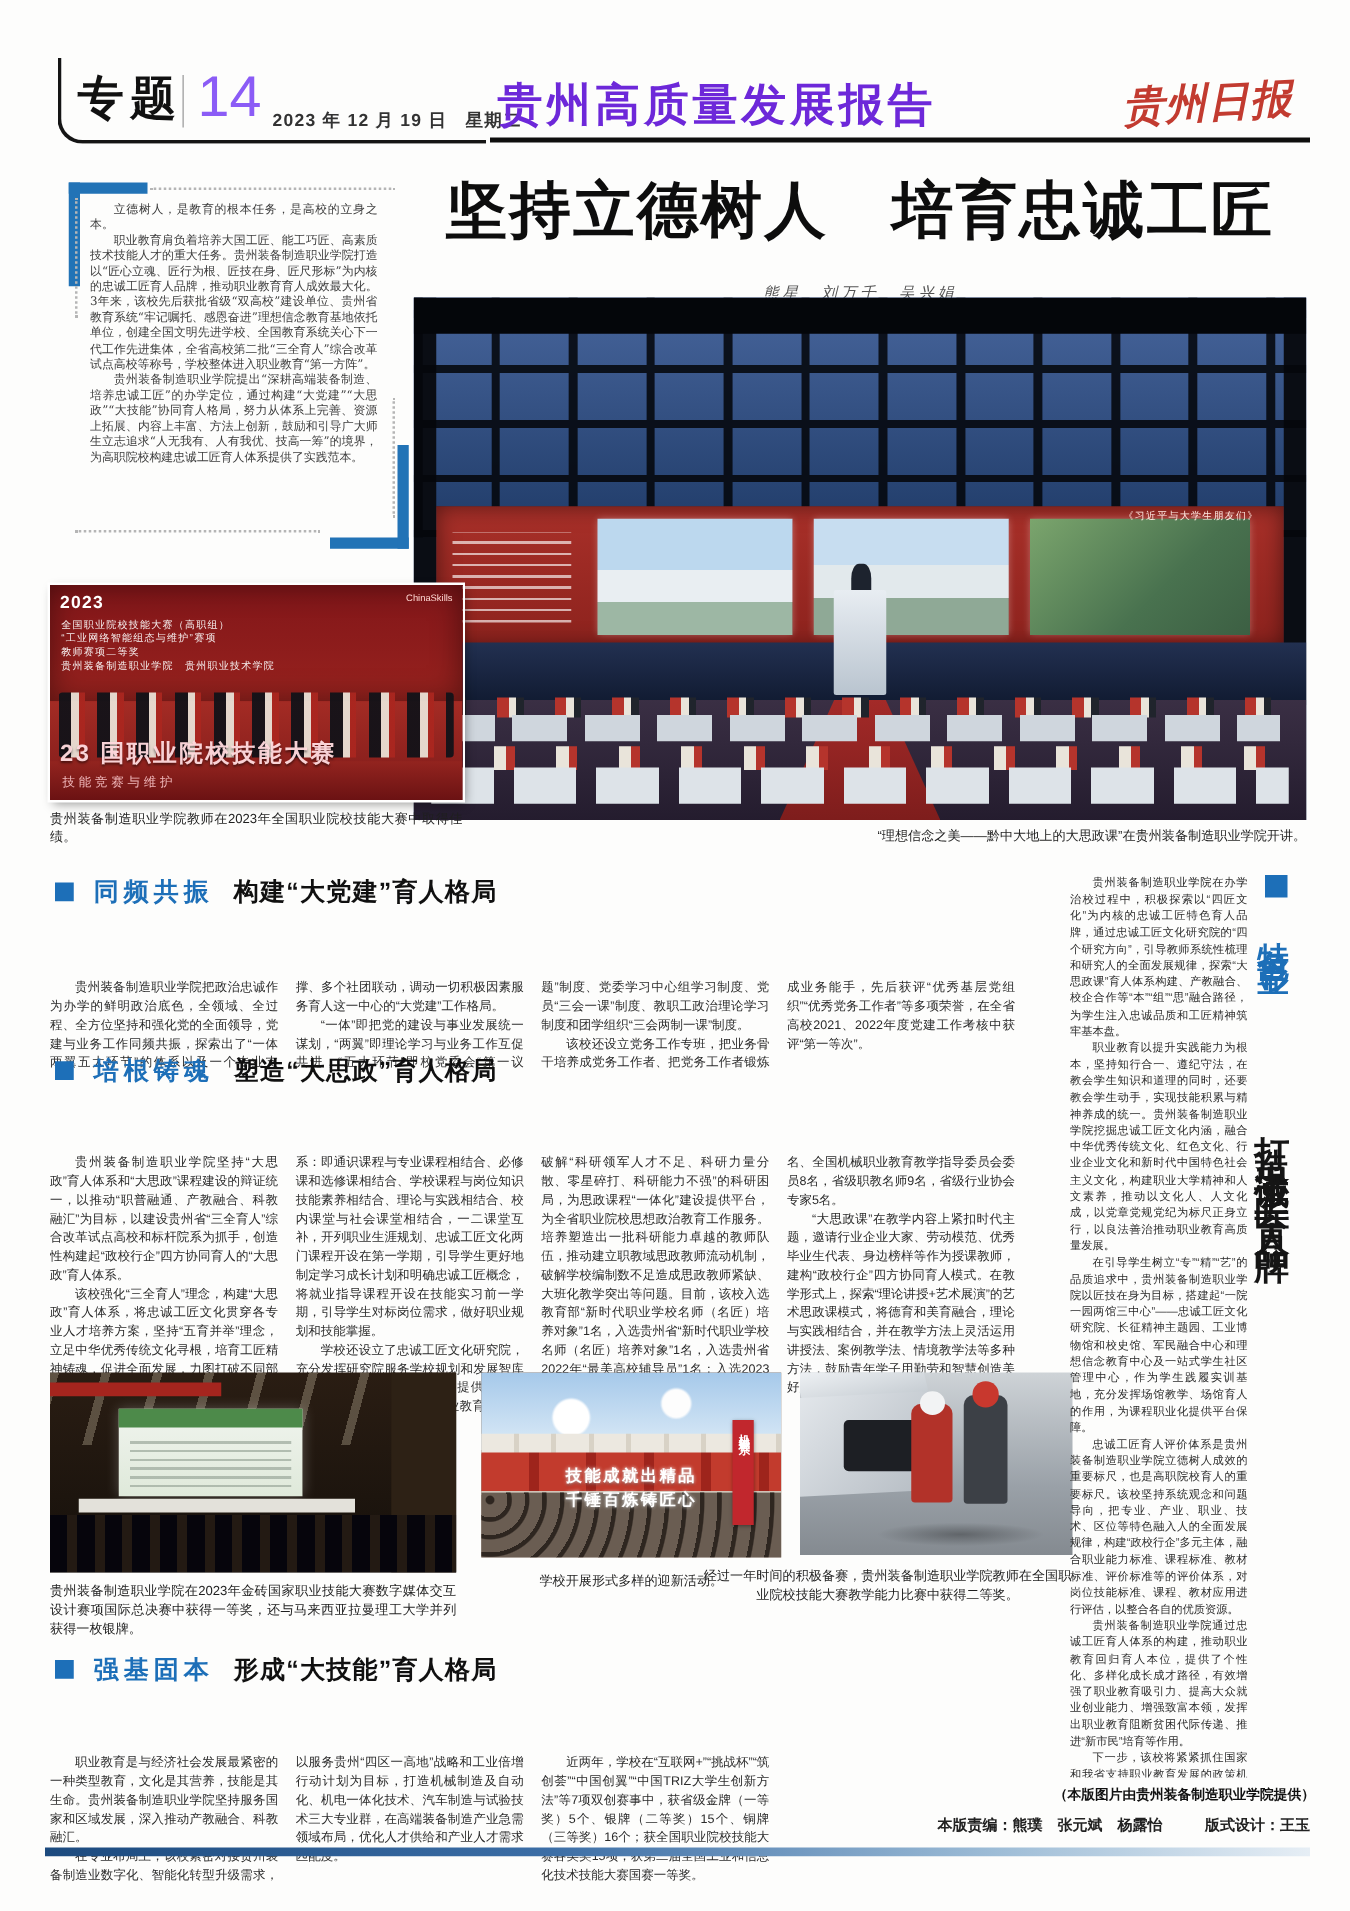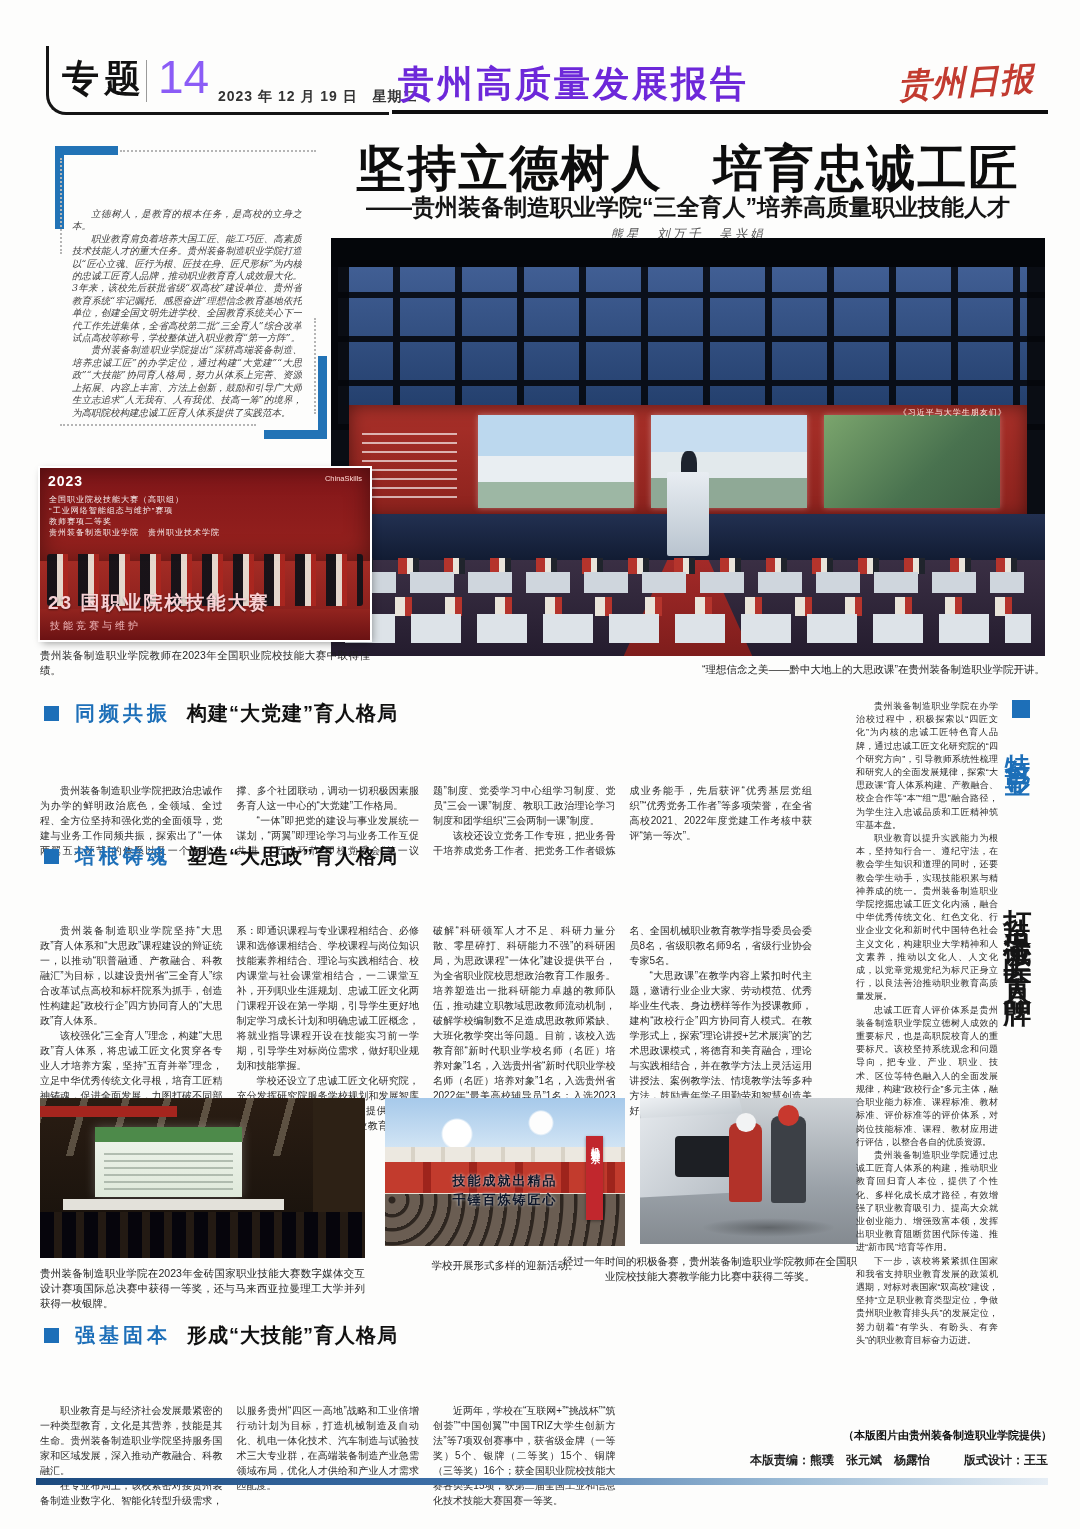--- a/index.html
+++ b/index.html
@@ -23,22 +23,22 @@
   .art-subtitle{left:330px;top:192px;width:716px;text-align:center;font-size:23px;font-weight:bold;color:#141414;}
   .art-authors{left:330px;top:226px;width:716px;text-align:center;font-size:12.5px;color:#555;
                font-family:"DejaVu Serif",serif;font-style:italic;letter-spacing:3px;}
   .corner-tl{left:55px;top:146px;width:54px;height:74px;border-left:9px solid #2273b6;border-top:9px solid #2273b6;}
   .corner-br{left:264px;top:356px;width:54px;height:74px;border-right:9px solid #2273b6;border-bottom:9px solid #2273b6;}
   .dot-h-top{left:120px;top:150px;width:196px;border-top:2px dotted #b5b5b5;}
   .dot-h-bot{left:60px;top:424px;width:196px;border-top:2px dotted #b5b5b5;}
   .dot-v-left{left:60px;top:158px;height:96px;border-left:2px dotted #b5b5b5;}
   .dot-v-right{left:314px;top:318px;height:96px;border-left:2px dotted #b5b5b5;}
   .intro-text{left:72px;top:162px;width:230px;height:252px;overflow:hidden;
-              font-family:"DejaVu Serif",serif;font-style:italic;font-size:9.5px;line-height:12.4px;
-              color:#3c3c3c;text-align:justify;margin-top:46px;}
+              font-family:"DejaVu Serif",serif;font-size:9.5px;line-height:12.4px;
+              color:#3c3c3c;text-align:justify;}
   .intro-text p{margin:0;text-indent:2em;}
   
   .photo{position:absolute;overflow:hidden;background:#777;}
   .photo .abs{position:absolute;}
   .ph-main{left:331px;top:238px;width:714px;height:418px;background:linear-gradient(#47659c,#24406e 40%,#19294b 60%);}
   .m-truss{left:0;top:0;width:100%;height:46%;opacity:.88;background:
       repeating-linear-gradient(90deg,#05070c 0 7px,transparent 7px 62px),
       repeating-linear-gradient(0deg,#05070c 0 6px,transparent 6px 44px);}
   .m-topbar{left:0;top:0;width:100%;height:7%;background:#04060a;}
   .m-curtL{left:0;top:0;width:2.5%;height:100%;background:#0a0d14;}
@@ -96,21 +96,21 @@
   .t-sky{left:0;top:0;width:100%;height:42%;background:
       radial-gradient(circle at 30% 58%, #ffffff 0 14px, transparent 16px),
       radial-gradient(circle at 65% 40%, #fdfdfd 0 11px, transparent 13px),
       linear-gradient(#a6c9ea,#dcebf7);}
   .t-bldg{left:0;top:33%;width:100%;height:11%;background:repeating-linear-gradient(90deg,#ece8e0 0 26px,#d8d2c6 26px 30px);}
   .t-tents{left:0;top:43%;width:100%;height:21%;background:repeating-linear-gradient(90deg,#c23b2d 0 38px,#9e241c 38px 46px);border-bottom:3px solid #e8e2d6;}
   .t-crowd{left:0;bottom:0;width:100%;height:35%;background:
       repeating-radial-gradient(circle at 7px 6px,#2e2620 0 3px,transparent 4px 14px),#6a5d52;}
   .t-banner{right:9%;top:26%;width:17px;height:84px;background:#c1272d;box-shadow:0 1px 3px rgba(0,0,0,.4);}
   .t-banner span{writing-mode:vertical-rl;font-size:9px;font-weight:bold;color:#fff;display:block;margin:4px auto 0;letter-spacing:2px;}
-  .t-line{position:absolute;width:100%;text-align:center;font-size:13px;font-weight:bold;color:#0f172a;
+  .t-line{position:absolute;width:100%;text-align:center;font-size:13px;font-weight:bold;color:#ffffff;
           text-shadow:0 0 3px #fff,0 1px 2px rgba(0,0,0,.35);letter-spacing:2px;}
   .cap-tents{left:385px;top:1258px;width:240px;text-align:center;font-family:Liberation Serif, serif;}
   .ph-car{left:640px;top:1098px;width:218px;height:146px;background:linear-gradient(#ced3d7,#9aa1a8 62%,#848a90);}
   .v-hood{left:0;top:-8%;width:46%;height:30%;background:linear-gradient(#eef1f4,#c2c9cf);border-radius:8px;transform:rotate(-14deg);}
   .v-car{left:-8%;top:12%;width:58%;height:54%;background:linear-gradient(135deg,#e6eaee,#b4bbc2);border-radius:10px;transform:rotate(-3deg);}
   .v-bay{left:16%;top:26%;width:28%;height:28%;background:#1d1f24;border-radius:4px;}
   .v-fig1{left:41%;top:17%;width:15%;height:54%;background:#b23229;border-radius:8px 8px 3px 3px;}
   .v-helm1{left:44%;top:10%;width:9%;height:13%;background:#f2f3f4;border-radius:50%;}
   .v-fig2{left:60%;top:12%;width:16%;height:60%;background:#3c4046;border-radius:8px 8px 3px 3px;}
   .v-helm2{left:63.5%;top:5%;width:9.5%;height:14%;background:#c8382e;border-radius:50%;}
@@ -141,21 +141,20 @@
   <div class="abs mast-number">14</div>
   <div class="abs mast-date">
     <span>2023 年 12 月 19 日</span>&nbsp;&nbsp;
     <span>星期二</span>
   </div>
   <div class="abs mast-banner">贵州高质量发展报告</div>
   <div class="abs mast-rule"></div>
   <div class="abs mast-logo">贵州日报</div>
 
   <h1 class="abs art-title" style="margin:0;">坚持立德树人　培育忠诚工匠</h1>
-  <h2 class="abs art-subtitle" style="margin:0;">——贵州装备制造职业学院“三全育人”培养高质量职业技能人才</h2>
   <div class="abs art-authors">熊星　刘万千　吴兴娟</div>
 
   <div class="abs corner-tl"></div>
   <div class="abs corner-br"></div>
   <div class="abs dot-h-top"></div>
   <div class="abs dot-h-bot"></div>
   <div class="abs dot-v-left"></div>
   <div class="abs dot-v-right"></div>
   <div class="abs intro-text">
     <p>立德树人，是教育的根本任务，是高校的立身之本。</p>
@@ -273,20 +272,21 @@
   </div>
   <div class="abs body-text cols4 s3-body">
     <p>职业教育是与经济社会发展最紧密的一种类型教育，文化是其营养，技能是其生命。贵州装备制造职业学院坚持服务国家和区域发展，深入推动产教融合、科教融汇。</p>
     <p>在专业布局上，该校紧密对接贵州装备制造业数字化、智能化转型升级需求，以服务贵州“四区一高地”战略和工业倍增行动计划为目标，打造机械制造及自动化、机电一体化技术、汽车制造与试验技术三大专业群，在高端装备制造产业急需领域布局，优化人才供给和产业人才需求匹配度。</p>
     <p>近两年，学校在“互联网+”“挑战杯”“筑创荟”“中国创翼”“中国TRIZ大学生创新方法”等7项双创赛事中，获省级金牌（一等奖）5个、银牌（二等奖）15个、铜牌（三等奖）16个；获全国职业院校技能大赛各类奖15项；获第二届全国工业和信息化技术技能大赛国赛一等奖。</p>
   </div>
 
   <div class="abs side-text">
     <p>贵州装备制造职业学院在办学治校过程中，积极探索以“四匠文化”为内核的忠诚工匠特色育人品牌，通过忠诚工匠文化研究院的“四个研究方向”，引导教师系统性梳理和研究人的全面发展规律，探索“大思政课”育人体系构建、产教融合、校企合作等“本”“组”“思”融合路径，为学生注入忠诚品质和工匠精神筑牢基本盘。</p>
     <p>职业教育以提升实践能力为根本，坚持知行合一、遵纪守法，在教会学生知识和道理的同时，还要教会学生动手，实现技能积累与精神养成的统一。贵州装备制造职业学院挖掘忠诚工匠文化内涵，融合中华优秀传统文化、红色文化、行业企业文化和新时代中国特色社会主义文化，构建职业大学精神和人文素养，推动以文化人、人文化成，以党章党规党纪为标尺正身立行，以良法善治推动职业教育高质量发展。</p>
+    <p>在引导学生树立“专”“精”“艺”的品质追求中，贵州装备制造职业学院以匠技在身为目标，搭建起“一院一园两馆三中心”——忠诚工匠文化研究院、长征精神主题园、工业博物馆和校史馆、军民融合中心和理想信念教育中心及一站式学生社区管理中心，作为学生践履实训基地，充分发挥场馆教学、场馆育人的作用，为课程职业化提供平台保障。</p>
     <p>忠诚工匠育人评价体系是贵州装备制造职业学院立德树人成效的重要标尺，也是高职院校育人的重要标尺。该校坚持系统观念和问题导向，把专业、产业、职业、技术、区位等特色融入人的全面发展规律，构建“政校行企”多元主体，融合职业能力标准、课程标准、教材标准、评价标准等的评价体系，对岗位技能标准、课程、教材应用进行评估，以整合各自的优质资源。</p>
     <p>贵州装备制造职业学院通过忠诚工匠育人体系的构建，推动职业教育回归育人本位，提供了个性化、多样化成长成才路径，有效增强了职业教育吸引力、提高大众就业创业能力、增强致富本领，发挥出职业教育阻断贫困代际传递、推进“新市民”培育等作用。</p>
     <p>下一步，该校将紧紧抓住国家和我省支持职业教育发展的政策机遇期，对标对表国家“双高校”建设，坚持“立足职业教育类型定位，争做贵州职业教育排头兵”的发展定位，努力朝着“有学头、有盼头、有奔头”的职业教育目标奋力迈进。</p>
   </div>
   <div class="abs side-sq"></div>
   <div class="abs side-tag">特色彰显</div>
   <div class="abs side-title">打造忠诚工匠育人品牌</div>
 
   <div class="abs photo-credit">（本版图片由贵州装备制造职业学院提供）</div>
   <div class="abs credits">

